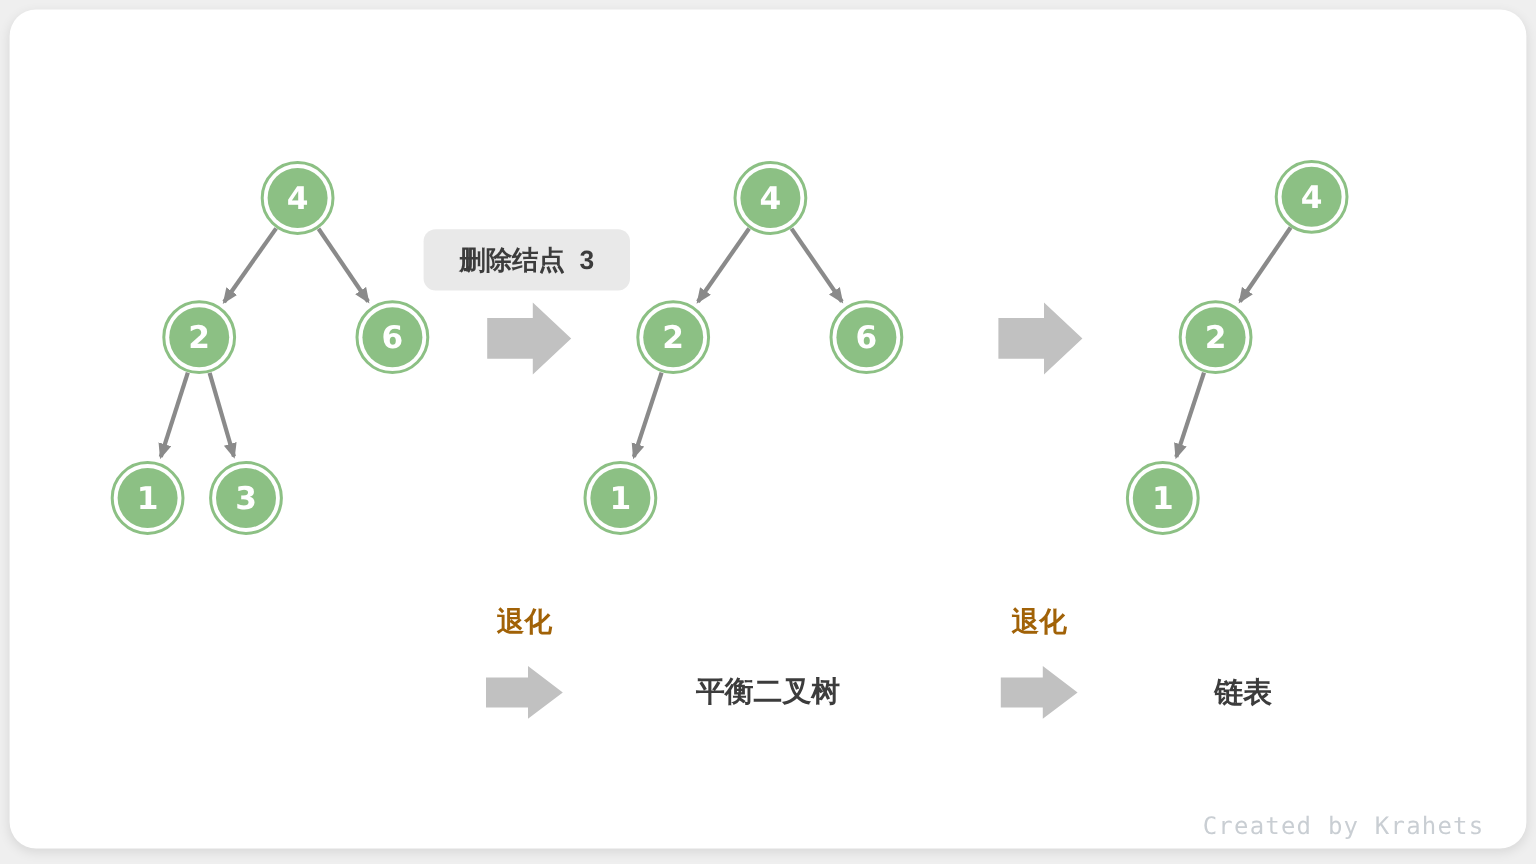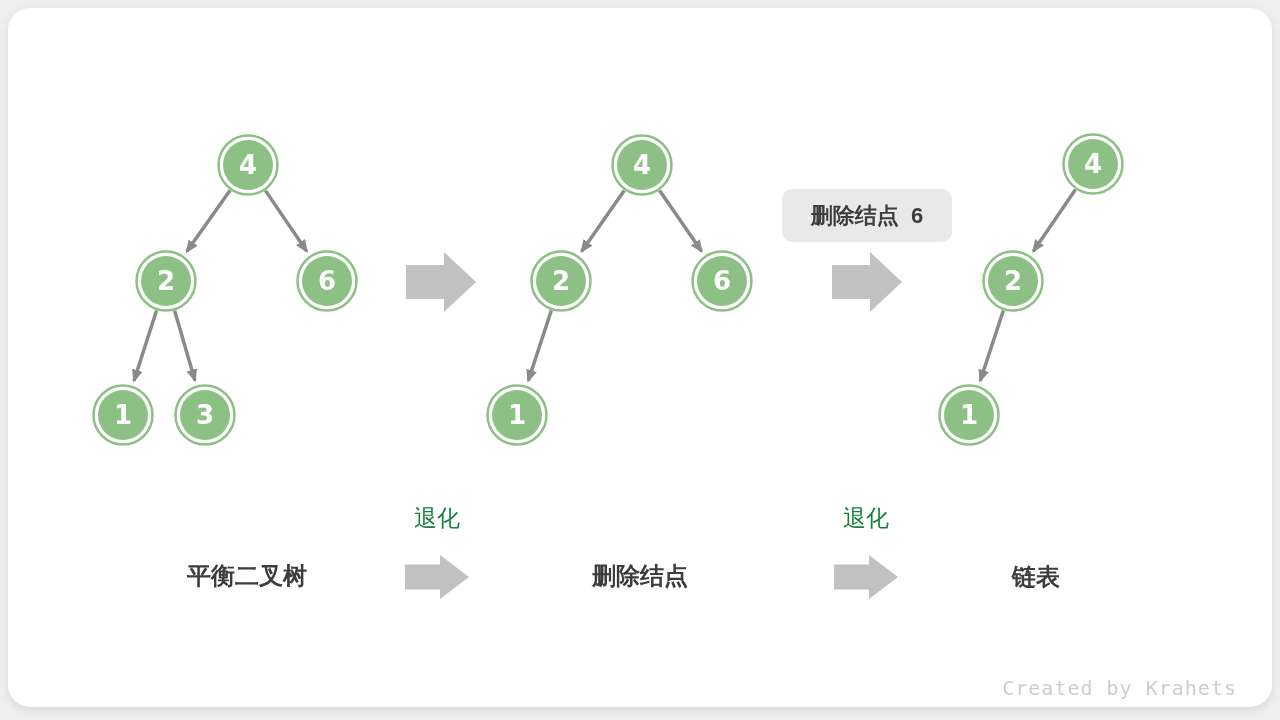--- a/index.html
+++ b/index.html
@@ -31,21 +31,21 @@
   .stage-label {
     position: absolute; transform: translate(-50%, -50%);
     font-weight: bold; font-size: 24px; color: #3c3c3c;
     white-space: pre;
   }
   #stage-1 { left: 247px; top: 576px; }
   #stage-2 { left: 640px; top: 576px; }
   #stage-3 { left: 1036px; top: 577px; }
   .degrade-label {
     position: absolute; transform: translate(-50%, -50%);
-    font-weight: normal; font-size: 23px; color: #15803d;
+    font-weight: bold; font-size: 23px; color: #a16207;
     white-space: pre;
   }
   #degrade-1 { left: 437px; top: 518px; }
   #degrade-2 { left: 866px; top: 518px; }
   .watermark {
     position: absolute; right: 43px; top: 676px;
     font-family: "DejaVu Sans Mono", monospace;
     font-size: 20px; color: #c9ced3;
     letter-spacing: 1px;
   }
@@ -136,23 +136,22 @@
           <circle cx="969" cy="415" r="25" fill="#8cc084"></circle>
           <text x="969" y="424" text-anchor="middle" font-size="26" font-weight="bold" fill="#ffffff" font-family="&quot;DejaVu Sans&quot;, sans-serif">1</text>
         </g>
       </g>
       <polygon points="406,265 444,265 444,252 476,282 444,312 444,299 406,299" fill="#c1c1c1"></polygon>
       <polygon points="832,265 870,265 870,252 902,282 870,312 870,299 832,299" fill="#c1c1c1"></polygon>
       <polygon points="405,564.5 440,564.5 440,555 469,577 440,599 440,589.5 405,589.5" fill="#c1c1c1"></polygon>
       <polygon points="834,564.5 869,564.5 869,555 898,577 869,599 869,589.5 834,589.5" fill="#c1c1c1"></polygon>
     </svg>
 
-  <div class="callout" id="callout-2">删除结点  6</div>
+  <div class="callout" id="callout-1">删除结点  3</div>
 
   <div class="degrade-label" id="degrade-1">退化</div>
   <div class="degrade-label" id="degrade-2">退化</div>
 
-  <div class="stage-label" id="stage-1">平衡二叉树</div>
-  <div class="stage-label" id="stage-2">删除结点</div>
+  <div class="stage-label" id="stage-2">平衡二叉树</div>
   <div class="stage-label" id="stage-3">链表</div>
 
   <div class="watermark">Created by Krahets</div>
 </div>
 
 </body></html>

